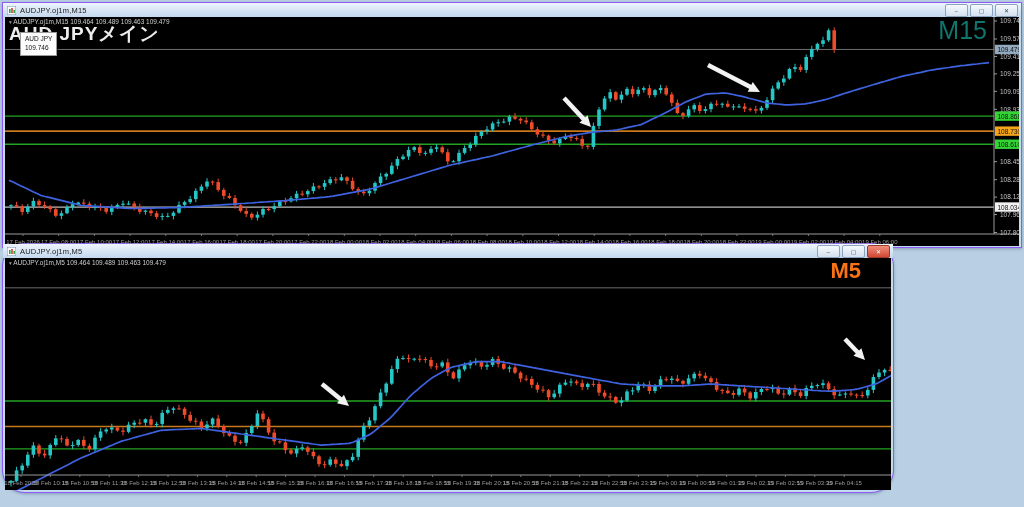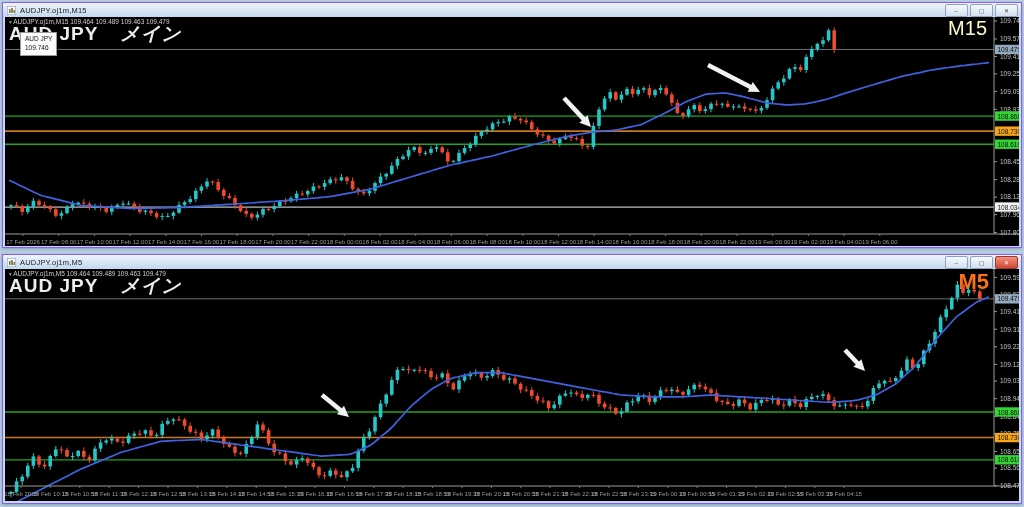--- a/index.html
+++ b/index.html
@@ -14,23 +14,23 @@
   .win-btns{display:flex;gap:2px;margin-left:4px;}
   .wbtn{width:21px;height:11px;border:1px solid #8aa4c0;border-radius:2px;
         background:linear-gradient(#f7fafd,#d3e0ef);display:flex;align-items:center;justify-content:center;
         font-size:6px;color:#345;line-height:1;}
   .wbtn.red{background:linear-gradient(#f0907c,#d14836);color:#fff;border-color:#9c3a2c;}
   .client{position:relative;margin:0 2px 2px 2px;background:#000;overflow:hidden;}
   .ohlc-line{position:absolute;left:4px;top:1px;font-size:6.5px;color:#cfcfcf;white-space:nowrap;z-index:3;}
   .ohlc-line .dd{color:#9a9a9a;font-size:5.5px;}
   .watermark{position:absolute;left:4px;top:4px;z-index:1;color:#ededed;font-size:19px;font-weight:600;
              letter-spacing:1px;white-space:nowrap;}
-  .watermark .suffix{margin-left:22px;font-style:italic;}
+  .watermark .suffix{}
   .tf-mark{position:absolute;z-index:1;font-weight:700;line-height:1;}
-  .tf-m15{right:32px;top:1px;font-size:20px;color:#fef9c3;font-weight:500;}
+  .tf-m15{right:32px;top:1px;font-size:25px;color:#0f766e;font-weight:500;}
   .tf-m5{right:30px;top:2px;font-size:22px;color:#f97316;}
   .chart-svg{position:absolute;left:0;top:0;z-index:2;}
   .tooltip{position:absolute;left:15px;top:15px;z-index:4;background:#fcfcfc;border:1px solid #9a9a9a;
            box-shadow:1px 1px 2px rgba(0,0,0,.6);padding:2px 4px;font-size:6.5px;color:#111;line-height:1.35;
            white-space:nowrap;}
 </style>
 </head>
 <body>
 
 <div id="desktop">
@@ -466,41 +466,38 @@
             <text x="874.8000000000001" y="226.5" fill="#9a9a9a" font-size="6" text-anchor="middle">19 Feb 06:00</text>
           </g>
         </svg>
       <div class="tooltip">
         <div>AUD JPY</div>
         <div>109.746</div>
       </div>
     </div>
   </section>
 
-  <section class="window" style="left:2px;top:254px;width:1020px;height:250px;">
+  <section class="window" style="left:2px;top:243px;width:892px;height:250px;border-radius:23px;">
     <div class="titlebar">
       <span class="win-icon">
         <svg width="9" height="9">
             <rect x="0" y="0" width="9" height="9" fill="#fdfdfd" stroke="#6b8db0"></rect>
             <rect x="2" y="3" width="1.6" height="4" fill="#2aa84f"></rect>
             <rect x="4.2" y="2" width="1.6" height="5" fill="#d43c2a"></rect>
             <rect x="6.4" y="4" width="1.6" height="3" fill="#2aa84f"></rect>
           </svg>
       </span>
       <span class="win-title">AUDJPY.oj1m,M5</span>
       <span class="win-btns">
         <span class="wbtn">–</span>
         <span class="wbtn">▢</span>
         <span class="wbtn red">✕</span>
       </span>
     </div>
     <div class="client" style="height:232px;">
-      <div class="watermark">
-        <span>AUD JPY</span><span class="suffix">メイン</span>
-      </div>
       <div class="tf-mark tf-m5">M5</div>
       <div class="ohlc-line">
         <span class="dd">▾</span>
         <span>AUDJPY.oj1m,M5</span>
         <span>109.464 109.489 109.463 109.479</span>
       </div>
       <svg id="svg-m5" class="chart-svg" width="1016" height="232">
           <g>
             <line x1="0" y1="143" x2="989" y2="143" stroke="#23a323" stroke-width="1.3"></line>
             <line x1="0" y1="168.55759999999833" x2="989" y2="168.55759999999833" stroke="#c8791b" stroke-width="1.6"></line>

